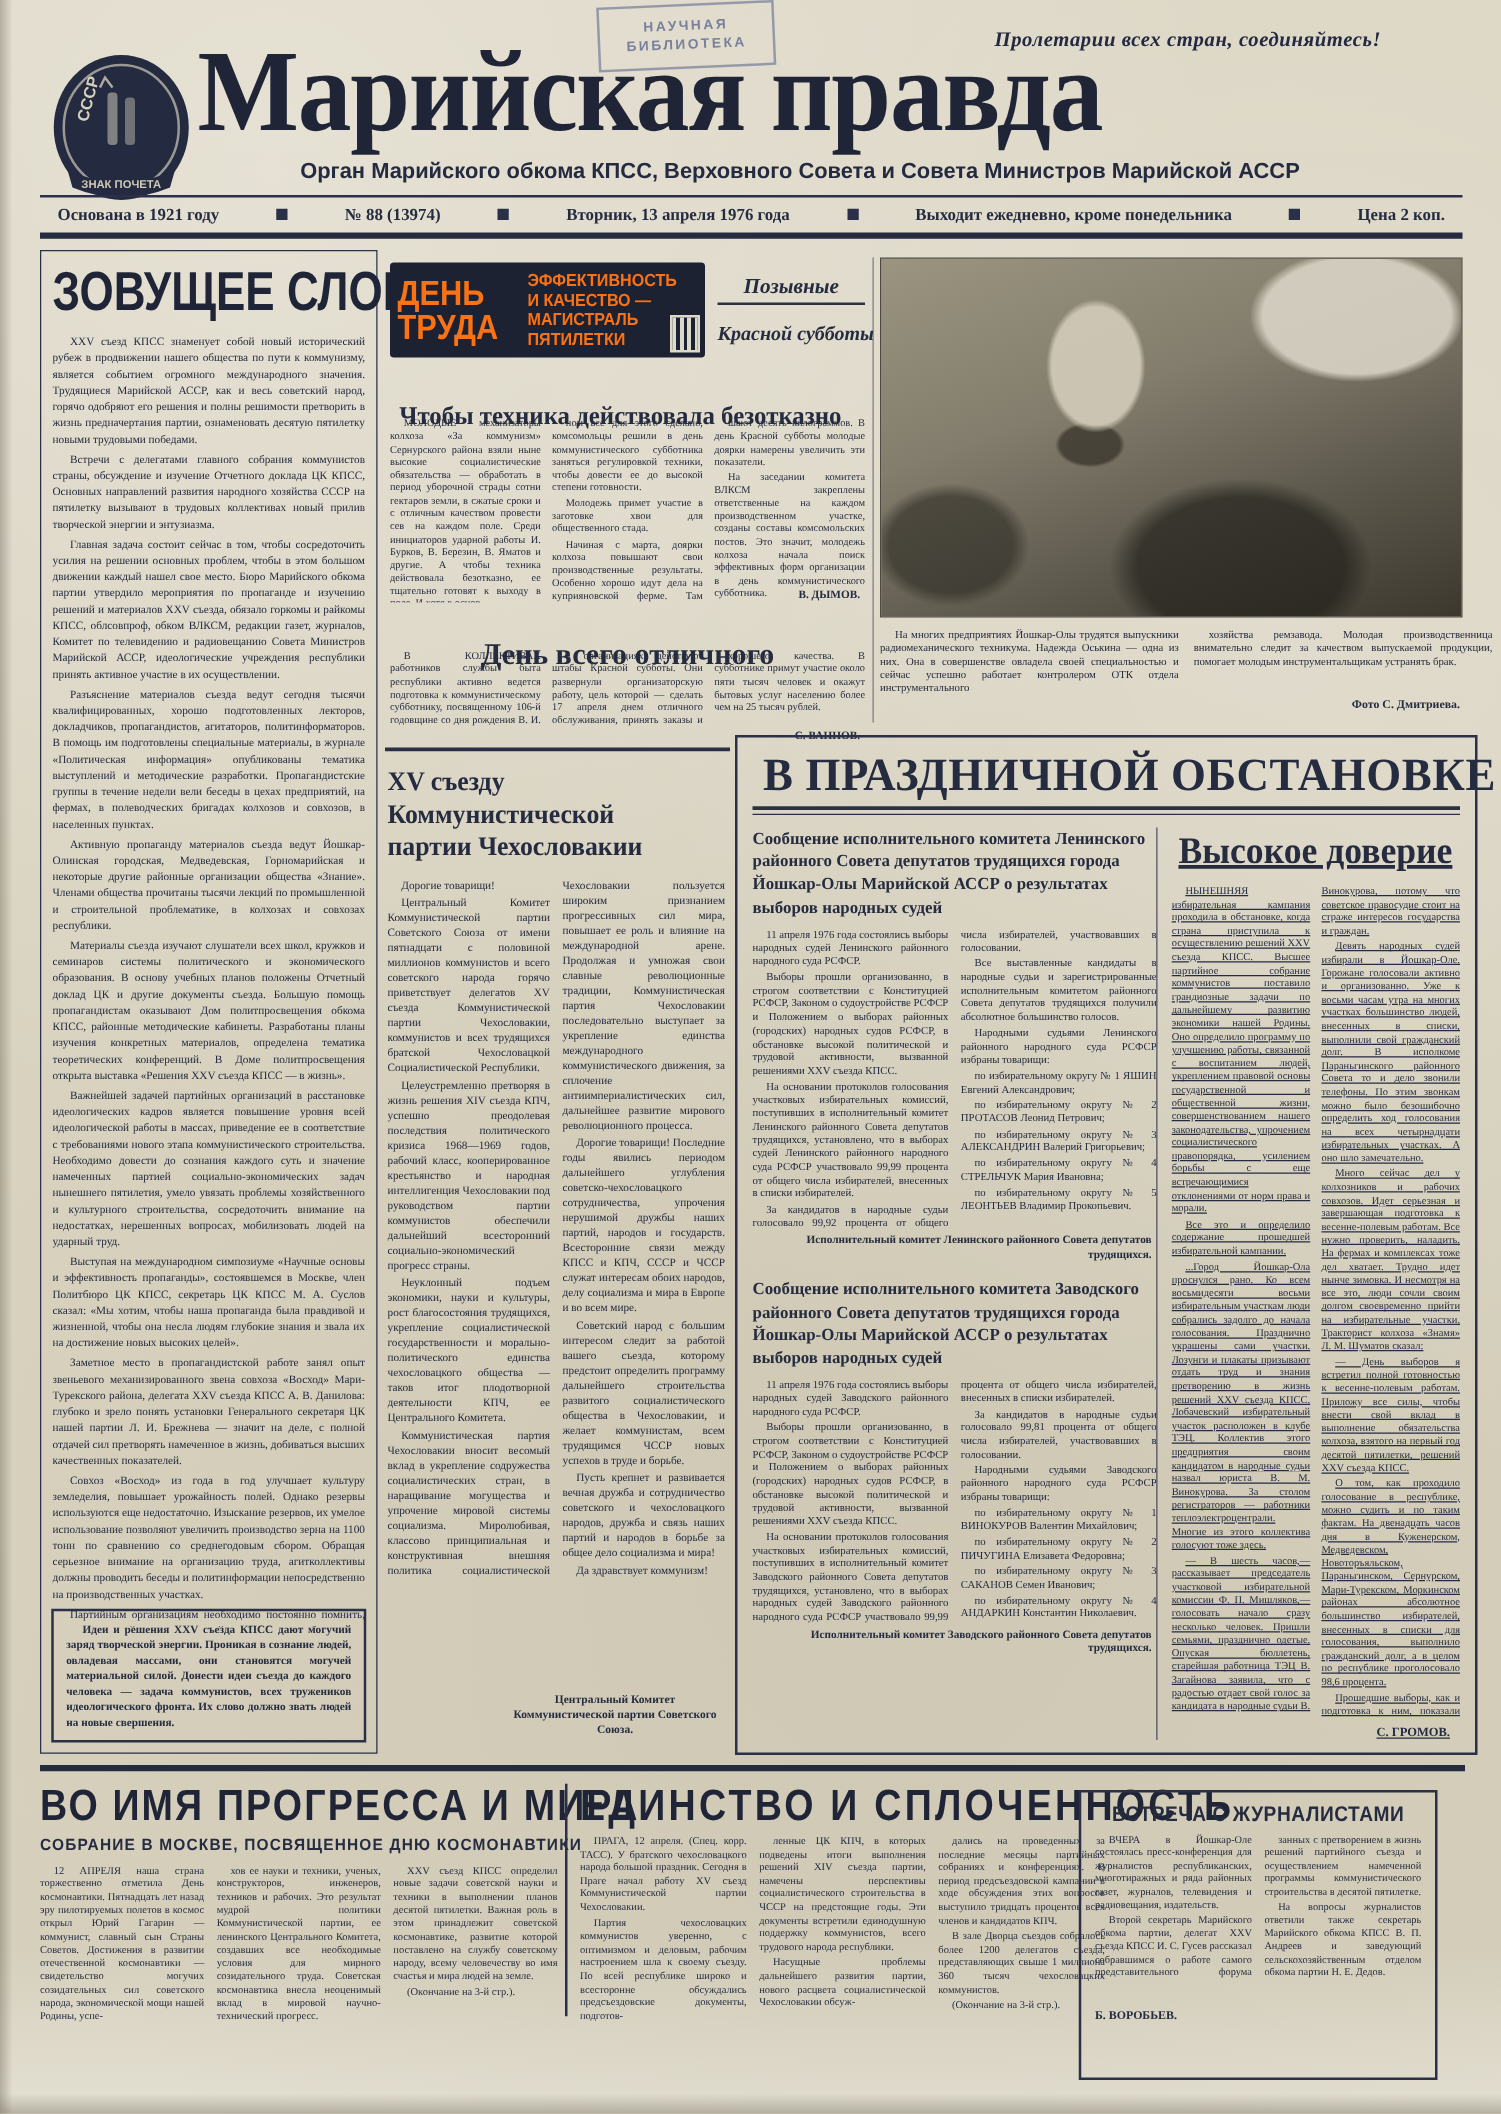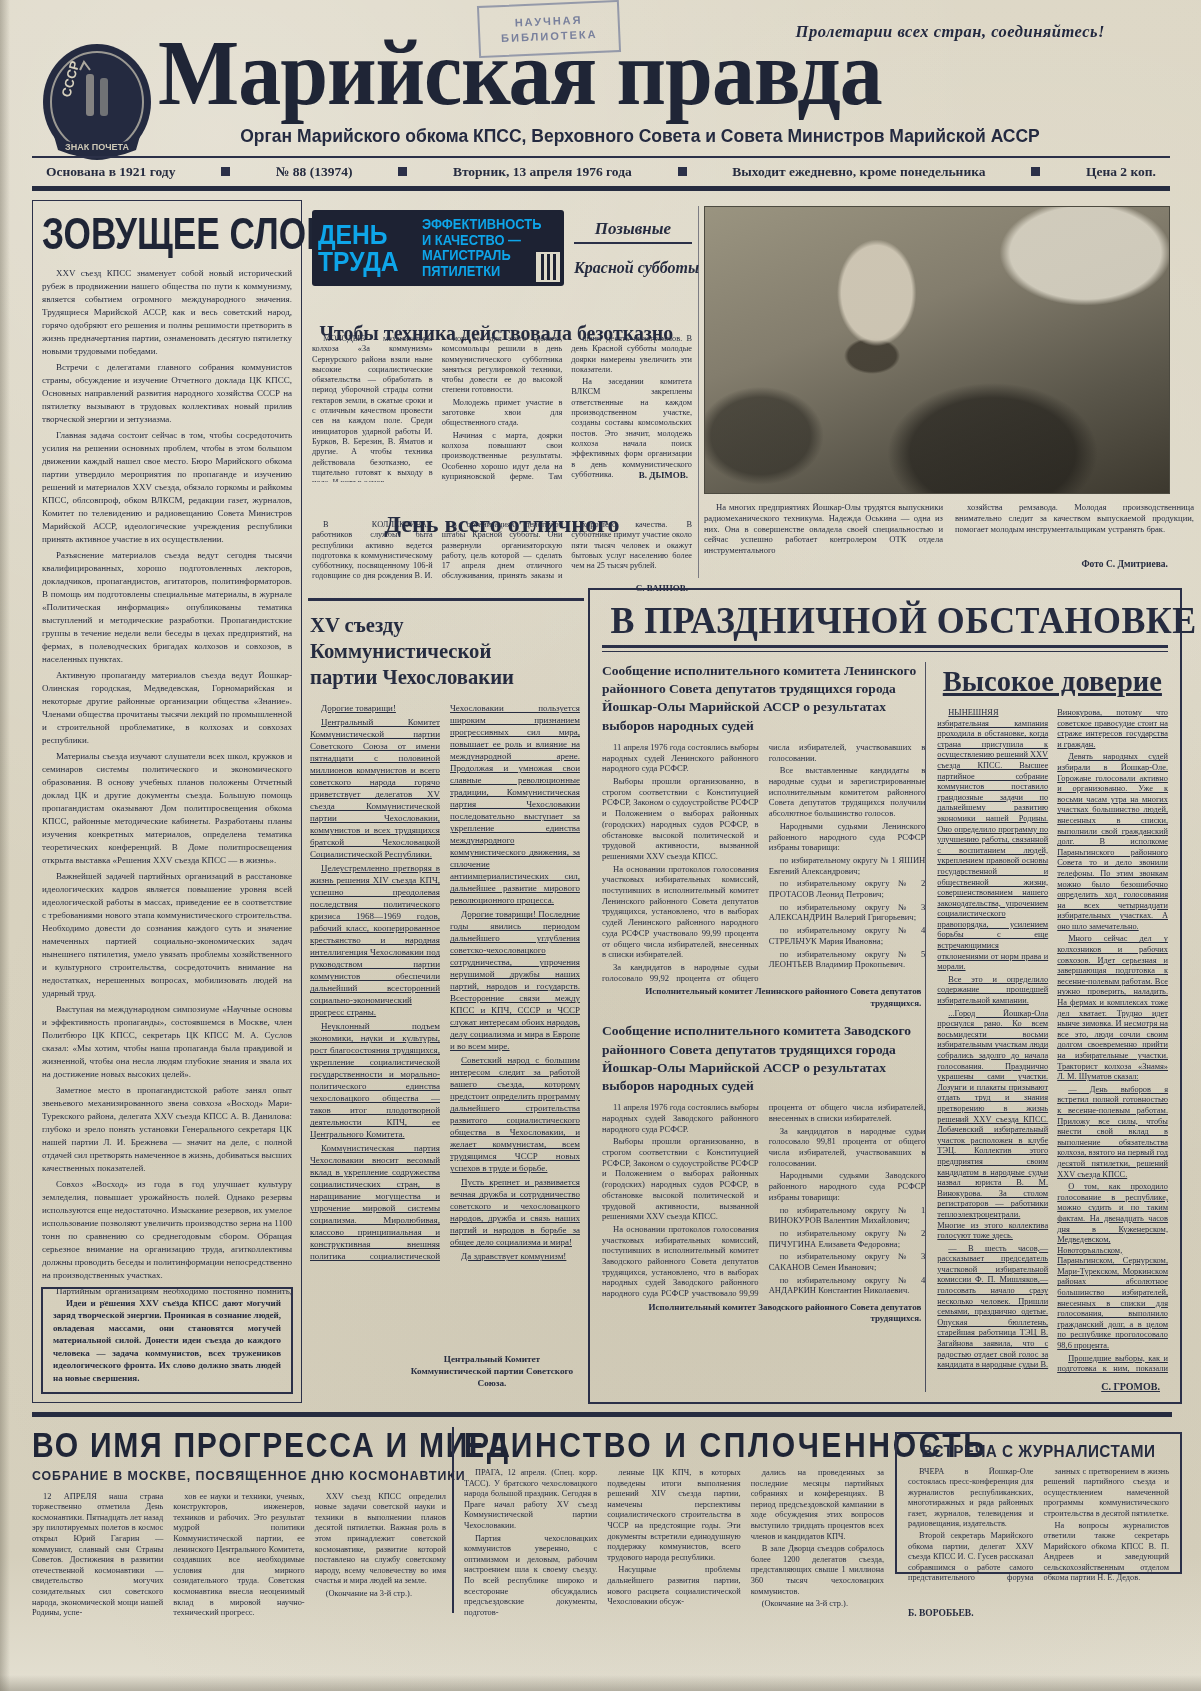--- a/index.html
+++ b/index.html
@@ -43,21 +43,21 @@
     border:1.5px solid #2b3048;padding:10px 9px;}
   .ed-title{margin:2px 0 12px;font:bold 44px/0.95 "Liberation Sans",sans-serif;color:#1f2536;
     transform:scaleX(0.80);transform-origin:left;white-space:nowrap;}
   .ed-body{height:1035px;overflow:hidden;font-size:9px;line-height:13px;}
   .ed-body p{margin:0 0 3px;text-indent:14px;text-align:justify;}
   .ed-box{position:absolute;left:8px;right:8px;bottom:8px;border:2.5px solid #2b3048;padding:8px 10px;}
   .ed-box p{font:bold 9px/12.5px "Liberation Serif",serif;text-align:justify;text-indent:13px;}
 
   
   .dentruda{position:absolute;left:312px;top:206px;width:380px;height:392px;}
-  .badge{position:absolute;left:0;top:4px;width:252px;height:76px;background:#1d2233;color:#0ea5e9;
+  .badge{position:absolute;left:0;top:4px;width:252px;height:76px;background:#1d2233;color:#f97316;
     display:flex;align-items:center;padding:4px 6px;box-sizing:border-box;border-radius:3px;}
   .badge-name{display:flex;flex-direction:column;width:104px;
     font:bold 28px/27px "Liberation Sans",sans-serif;transform:scaleX(0.88);transform-origin:left;}
   .badge-motto{font:bold 14px/15.5px "Liberation Sans",sans-serif;width:128px;
     transform:scaleX(0.92);transform-origin:left;}
   .badge-icon{position:absolute;right:4px;bottom:4px;width:20px;height:26px;border:2px solid #ddd9c8;
     background:repeating-linear-gradient(90deg,#ddd9c8 0 3px,#1d2233 3px 6px);}
   .rubric{position:absolute;left:262px;top:6px;width:118px;}
   .rubric-1{font:bold italic 17px/1 "Liberation Serif",serif;text-align:center;
     border-bottom:2.5px solid #2b3048;padding:8px 2px 5px;}
@@ -89,21 +89,21 @@
   .caption{display:flex;gap:12px;margin-top:8px;font-size:8.6px;line-height:10.8px;}
   .caption p{flex:1;text-align:justify;text-indent:12px;}
   .credit{margin-top:4px;padding-right:26px;font:bold 9.5px/1 "Liberation Serif",serif;text-align:right;}
 
   
   .czech{position:absolute;left:308px;top:598px;width:276px;height:805px;box-sizing:border-box;
     border-top:3.5px solid #2b3048;padding:12px 4px 0 2px;}
   .czech-title{margin:0 0 12px;font:bold 21.5px/1.2 "Liberation Serif",serif;text-align:left;
     transform:scaleX(0.96);transform-origin:left;}
   .czech-body{column-count:2;column-gap:10px;height:672px;overflow:hidden;
-    font-size:9px;line-height:12px;text-decoration:underline;}
+    font-size:9px;line-height:12px;}
   .czech-signoff{position:absolute;right:8px;bottom:14px;width:168px;
     font:bold 9.2px/12px "Liberation Serif",serif;text-align:center;}
 
   
   .festive{position:absolute;left:588px;top:588px;width:594px;height:816px;box-sizing:border-box;
     border:2px solid #2b3048;padding:10px 12px;}
   .festive-title{margin:2px 0 6px;font:bold 37px/1 "Liberation Serif",serif;text-align:center;
     letter-spacing:.5px;transform:scaleX(0.97);transform-origin:center;white-space:nowrap;}
   .festive-rule{height:3px;border-top:3px solid #2b3048;border-bottom:1.5px solid #2b3048;margin-bottom:10px;}
   .festive-grid{display:flex;}
@@ -122,21 +122,21 @@
   .progress{position:absolute;left:32px;top:1427px;width:414px;}
   .band-title{margin:0 0 6px;font:bold 35px/1 "Liberation Sans",sans-serif;letter-spacing:2px;color:#1f2536;
     transform:scaleX(0.86);transform-origin:left;white-space:nowrap;}
   .band-sub{font:bold 13px/1.2 "Liberation Sans",sans-serif;letter-spacing:1px;margin-bottom:8px;
     transform:scaleX(0.95);transform-origin:left;white-space:nowrap;}
   .cols3{display:flex;gap:10px;font-size:8.4px;line-height:10.6px;}
   .cols3>div{flex:1;}
   .vruleb{position:absolute;left:452px;top:1427px;width:1.5px;height:186px;background:#2b3048;}
   .unity{position:absolute;left:464px;top:1427px;width:420px;}
   .unity .band-title{letter-spacing:3px;}
-  .pressbox{position:absolute;left:895px;top:1432px;width:287px;height:142px;box-sizing:border-box;
+  .pressbox{position:absolute;left:863px;top:1432px;width:287px;height:232px;box-sizing:border-box;
     border:2.5px solid #2b3048;padding:9px 11px;}
   .press-title{margin:0 0 7px;font:bold 17px/1 "Liberation Sans",sans-serif;text-align:center;
     letter-spacing:.5px;transform:scaleX(0.9);transform-origin:center;white-space:nowrap;}
   .press-cols{display:flex;gap:10px;height:118px;overflow:hidden;font-size:8.3px;line-height:10.4px;}
   .press-cols>div{flex:1;}
   .press-sig{font:bold 9.5px/1 "Liberation Serif",serif;text-align:left;margin-top:24px;padding-right:4px;}
 </style>
 </head>
 <body>
 

